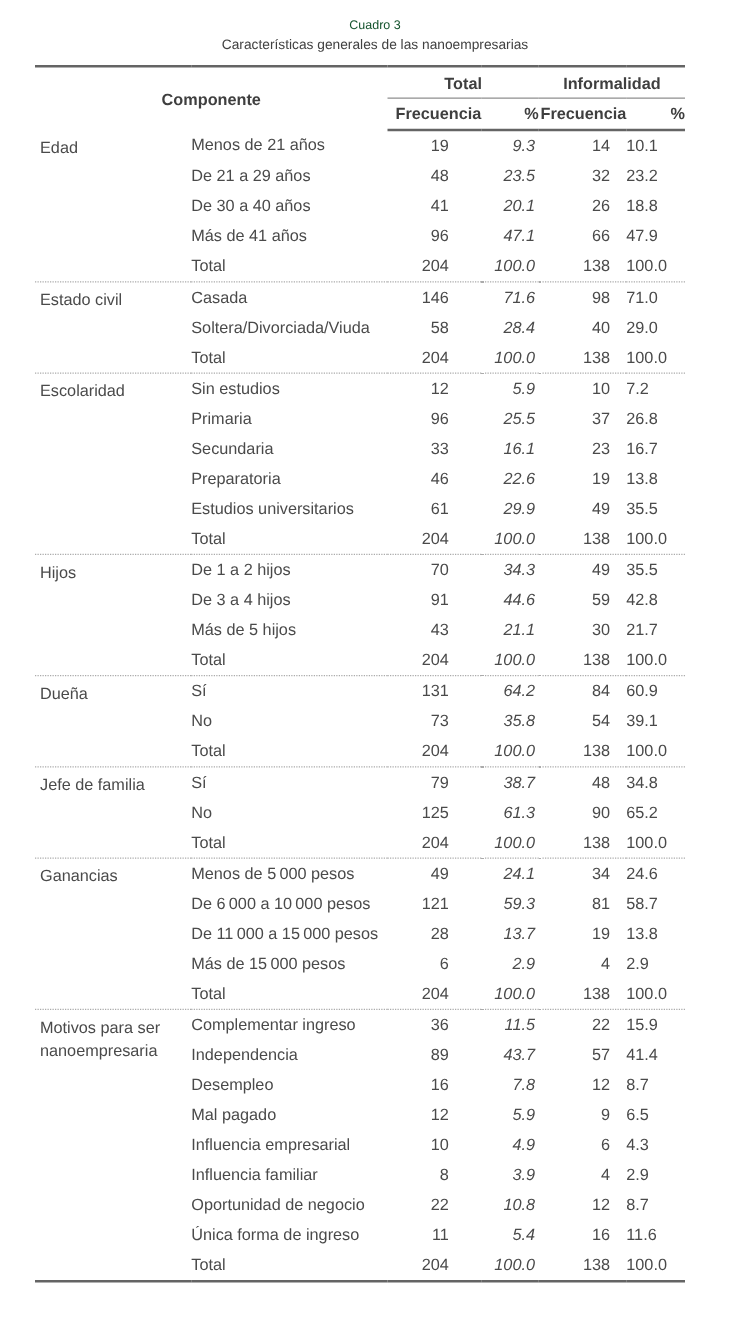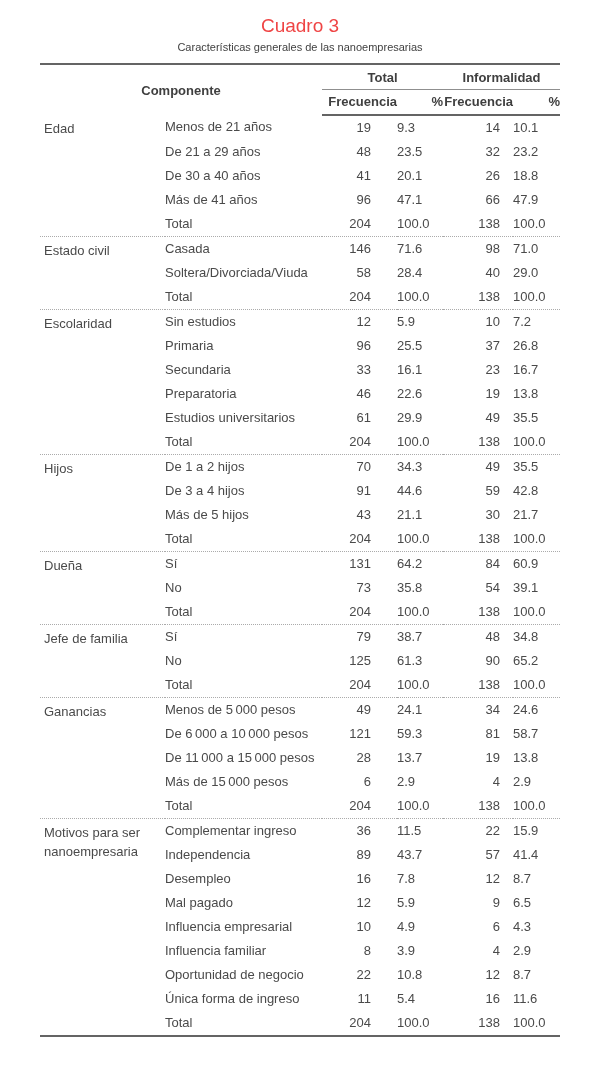--- a/index.html
+++ b/index.html
@@ -7,33 +7,33 @@
     width: 600px; height: 1073px;
     background: #ffffff;
     font-family: "Liberation Sans", sans-serif;
     color: #4a4a4a;
     overflow: hidden;
     box-sizing: border-box;
   }
   .title {
     padding-top: 15px;
     text-align: center;
-    font-size: 19px;
-    color: #ef4444;
+    font-size: 10px;
+    color: #14532d;
   }
   .subtitle {
     text-align: center;
     font-size: 11px;
     color: #414141;
     margin-top: 4px;
     margin-bottom: 10px;
   }
   table.main {
     width: 520px;
-    margin-left: 40px;
+    margin-left: 28px;
     border-collapse: collapse;
     table-layout: fixed;
     border-top: 2px solid #646464;
     border-bottom: 2px solid #646464;
     font-size: 13px;
     color: #4a4a4a;
   }
   col.c1 { width: 125px; }
   col.c2 { width: 157px; }
   col.c3 { width: 75px; }
@@ -43,21 +43,21 @@
 
   th { font-weight: bold; color: #3f3f3f; font-size: 13px; }
   th.comp { text-align: center; vertical-align: middle; }
   th.grp  { text-align: center; padding: 5px 0 4px; border-bottom: 1px solid #8f8f8f; }
   tr.subhead th { text-align: right; padding: 4px 0 5px; border-bottom: 2px solid #646464; white-space: nowrap; }
 
   td { padding: 4px 0 5px; line-height: 15px; vertical-align: top; }
   td.cat { padding-left: 4px; line-height: 19px; }
   td.lbl { padding-left: 0; white-space: nowrap; }
   td.n3 { text-align: right; padding-right: 26px; }
-  td.n4 { padding-right: 3px; }
+  td.n4 { text-align: right; padding-right: 3px; font-style: italic; }
   td.n5 { text-align: right; padding-right: 13px; }
   td.n6 { padding-right: 9px; }
 
   tbody + tbody { border-top: 1px dotted #ababab; }
 
   .footer {
     margin: 10px 0 0 40px;
     font-size: 11px;
     color: #4c4c4c;
   }

